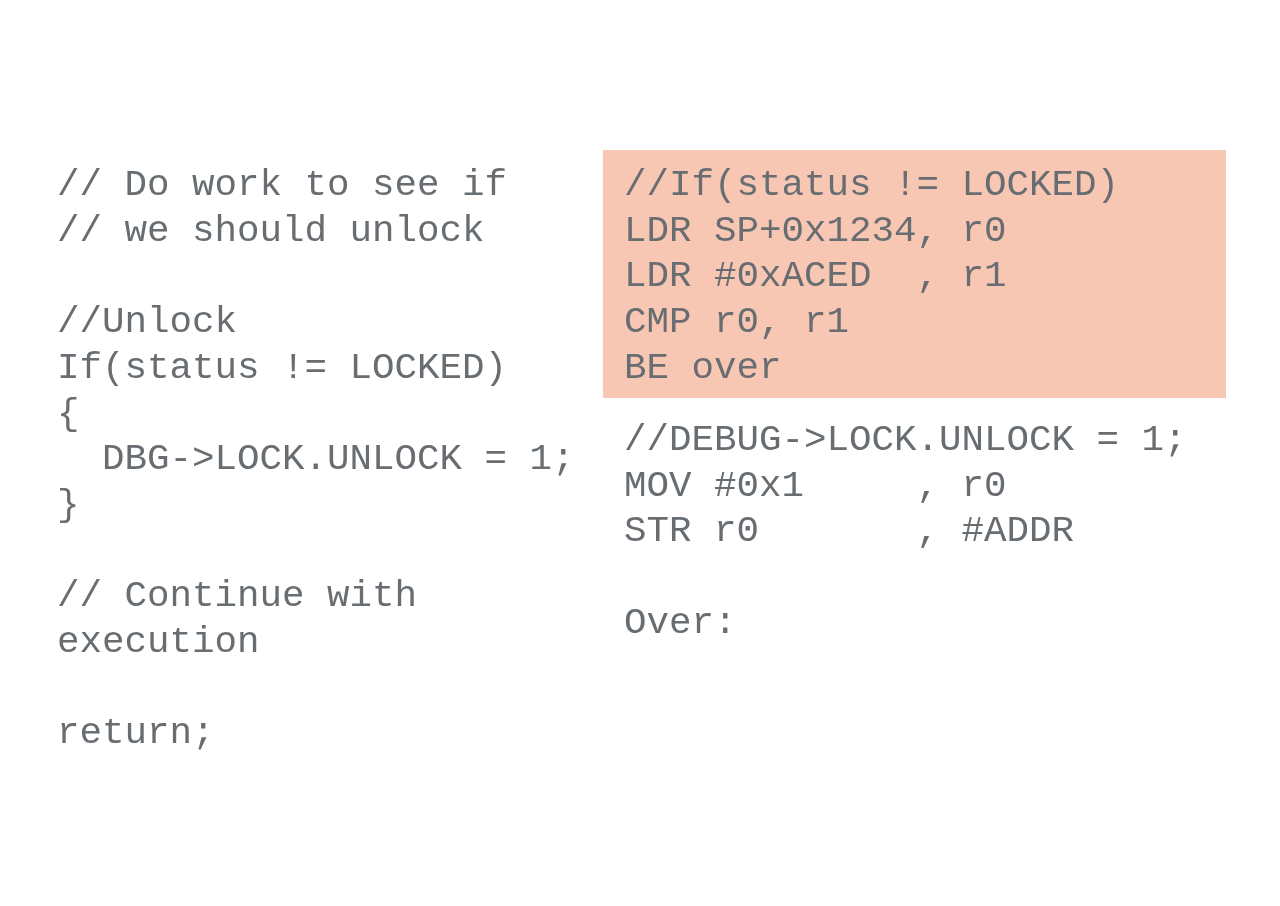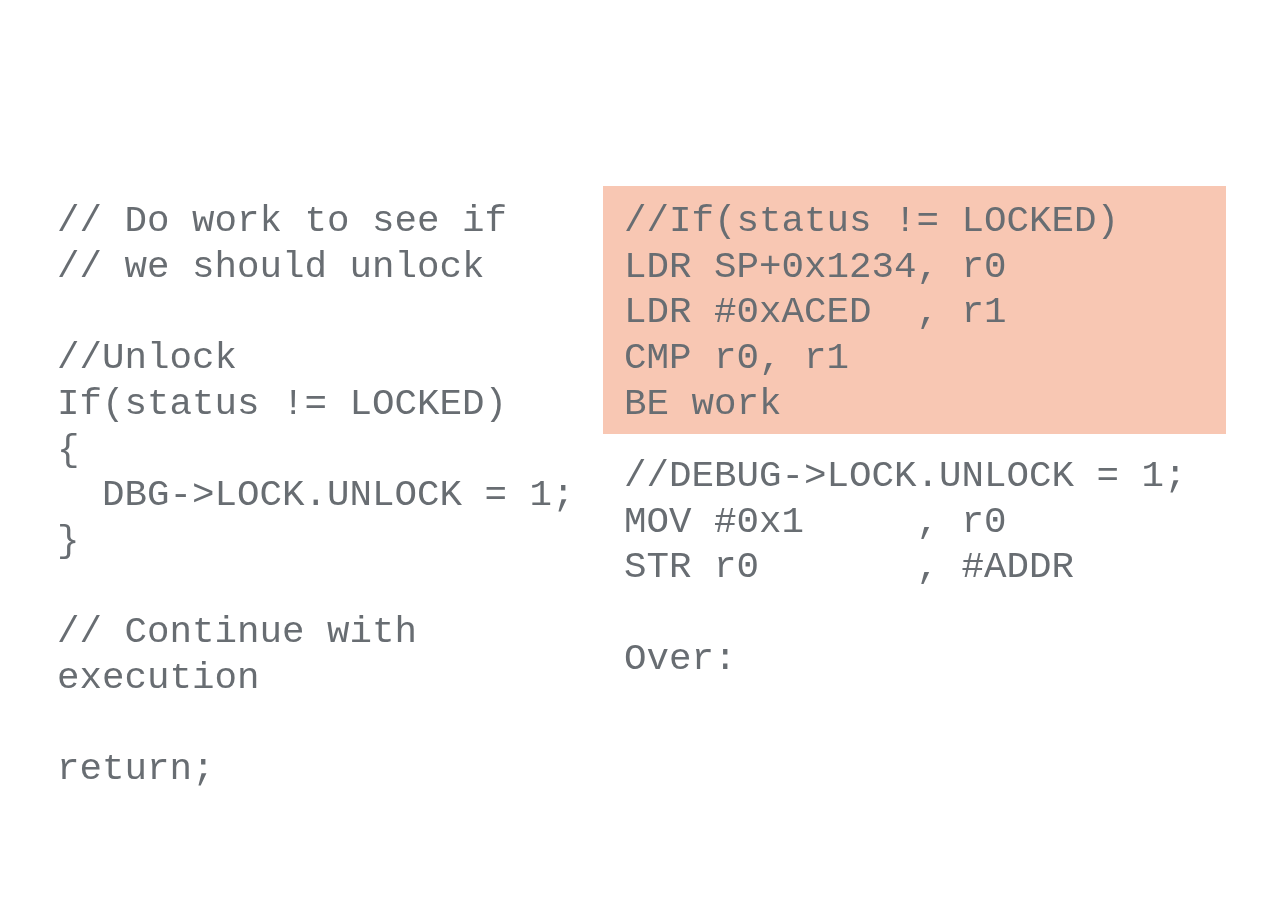--- a/index.html
+++ b/index.html
@@ -9,21 +9,20 @@
     height: 906px;
     background: #ffffff;
     overflow: hidden;
   }
   .slide {
     position: relative;
     width: 1280px;
     height: 782px;
     background: #ffffff;
     font-family: "Liberation Mono", "DejaVu Sans Mono", monospace;
-    margin-top: 36px;
   }
   .highlight-box {
     position: absolute;
     left: 603px;
     top: 150px;
     width: 623px;
     height: 248px;
     background: #f8c7b3;
   }
   pre.code {
@@ -68,21 +67,21 @@
 
 // Continue with
 execution
 
 return;</pre>
 
   <pre class="code code-right-highlighted">//If(status != LOCKED)
 LDR SP+0x1234, r0
 LDR #0xACED  , r1
 CMP r0, r1
-BE work</pre>
+BE over</pre>
 
   <pre class="code code-right-below">//DEBUG-&gt;LOCK.UNLOCK = 1;
 MOV #0x1     , r0
 STR r0       , #ADDR
 
 Over:</pre>
 
 </div>
 
 </body></html>

